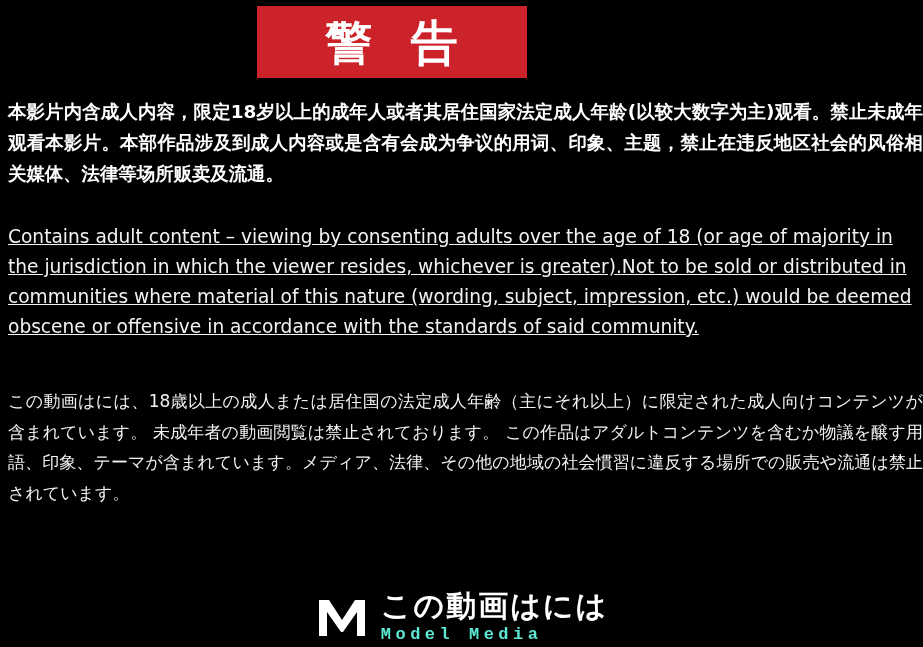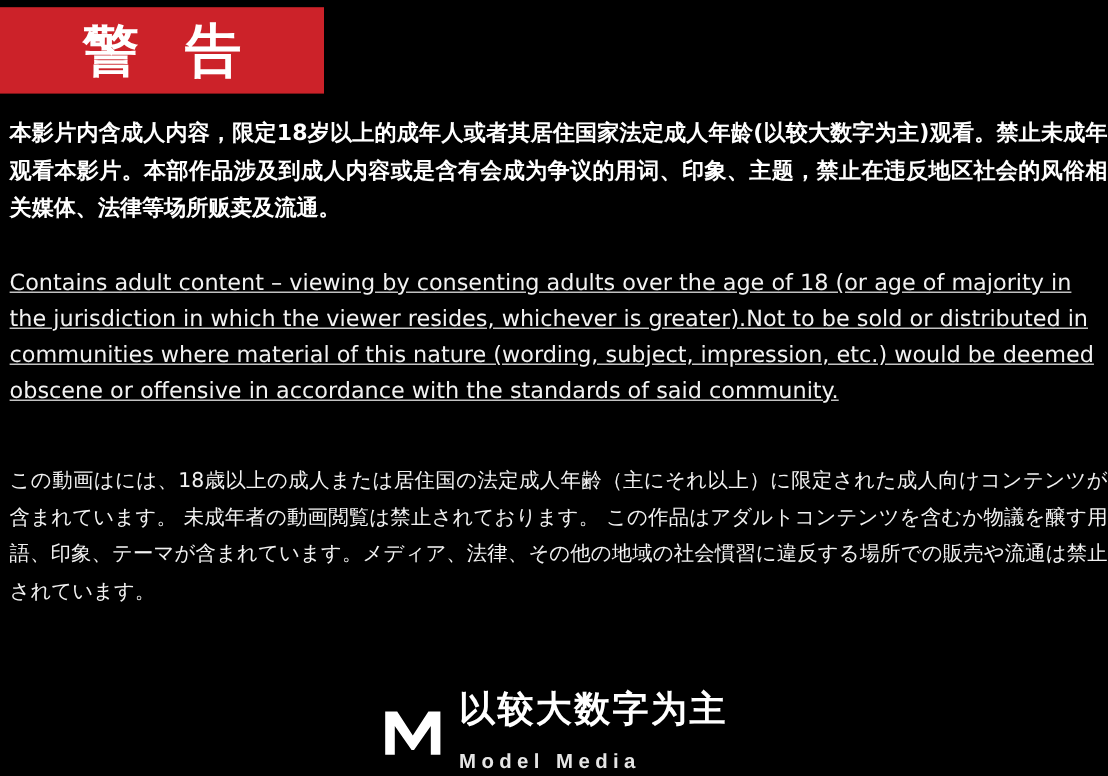--- a/index.html
+++ b/index.html
@@ -21,21 +21,21 @@
     background: #000000;
   }
 
   
   .banner-wrap {
     position: absolute;
     left: 0;
     top: 6px;
     width: 783px;
     display: flex;
-    justify-content: flex-start;
+    justify-content: center;
   }
   .banner {
     width: 270px;
     height: 72px;
     background: #cc2229;
     display: flex;
     align-items: center;
     justify-content: center;
   }
   .banner-text {
@@ -113,27 +113,27 @@
   }
   .logo-cn {
     font-family: "DejaVu Sans", sans-serif;
     font-weight: bold;
     font-size: 30px;
     letter-spacing: 2px;
     color: #ffffff;
     white-space: nowrap;
   }
   .logo-en {
-    font-family: Liberation Sans, sans-serif;
+    font-family: Liberation Mono, monospace;
     font-weight: bold;
     font-size: 17px;
     letter-spacing: 4.5px;
-    color: #e5e5e5;
+    color: #5eead4;
     white-space: nowrap;
-    margin-top: 19px;
+    margin-top: 5px;
   }
 </style>
 </head>
 <body>
 
 <div class="page">
 
   <div class="banner-wrap">
     <div class="banner">
       <span class="banner-text">警 告</span>
@@ -144,18 +144,18 @@
 
   <div class="body-text block-en">Contains adult content – viewing by consenting adults over the age of 18 (or age of majority in the jurisdiction in which the viewer resides, whichever is greater).Not to be sold or distributed in communities where material of this nature (wording, subject, impression, etc.) would be deemed obscene or offensive in accordance with the standards of said community.</div>
 
   <div class="body-text block-jp">この動画はには、18歳以上の成人または居住国の法定成人年齢（主にそれ以上）に限定された成人向けコンテンツが含まれています。 未成年者の動画閲覧は禁止されております。 この作品はアダルトコンテンツを含むか物議を醸す用語、印象、テーマが含まれています。メディア、法律、その他の地域の社会慣習に違反する場所での販売や流通は禁止されています。</div>
 
   <div class="logo-wrap">
     <svg class="logo-mark" viewBox="0 0 54 46" aria-hidden="true">
       <path d="M4 42 L4 6 L14 6 L27 26 L40 6 L50 6 L50 42 L42 42 L42 18 L28 38 L26 38 L12 18 L12 42 Z" fill="#ffffff"></path>
     </svg>
     <div class="logo-texts">
-      <span class="logo-cn">以较大数字为主</span>
+      <span class="logo-cn">この動画はには</span>
       <span class="logo-en">Model Media</span>
     </div>
   </div>
 
 </div>
 
 </body></html>

